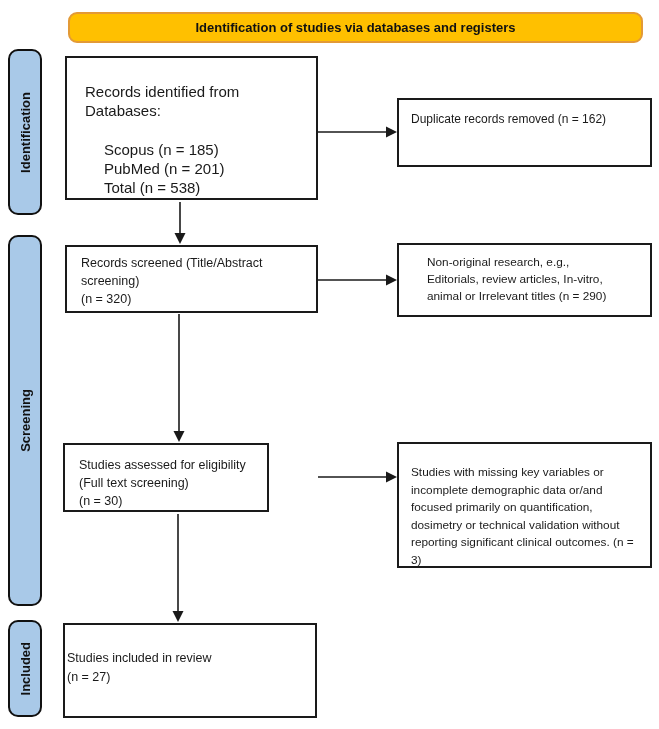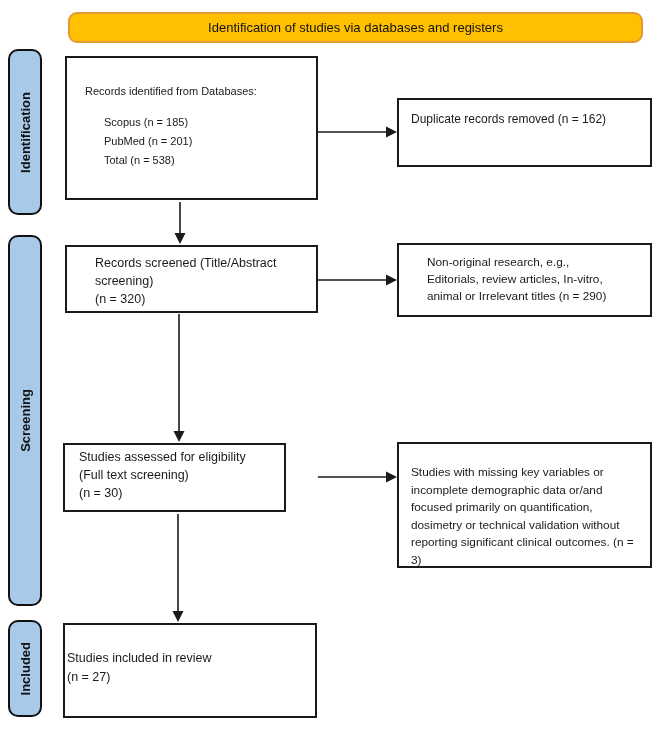--- a/index.html
+++ b/index.html
@@ -3,21 +3,21 @@
 <meta charset="utf-8">
 <style>
   html,body{margin:0;padding:0;background:#ffffff;}
   body{font-family:"Liberation Sans","DejaVu Sans",sans-serif;color:#1a1a1a;}
   .canvas{position:relative;width:659px;height:729px;background:#ffffff;overflow:hidden;}
 
   .header-banner{
     position:absolute;left:68px;top:12px;width:575px;height:31px;
     background:#FFC000;border:2px solid #E39A36;border-radius:9px;
     display:flex;align-items:center;justify-content:center;
-    font-weight:normal;font-size:13px;color:#111;box-sizing:border-box;
+    font-weight:bold;font-size:13px;color:#111;box-sizing:border-box;
   }
 
   .stage-bar{
     position:absolute;left:8px;width:34px;
     background:#A9C9E8;border:2px solid #111;border-radius:10px;
     display:flex;align-items:center;justify-content:center;
     box-sizing:border-box;
   }
   .stage-bar span{
     writing-mode:vertical-rl;transform:rotate(180deg);
@@ -25,34 +25,34 @@
   }
   .stage-identification{top:49px;height:166px;}
   .stage-screening{top:235px;height:371px;}
   .stage-included{top:620px;height:97px;}
 
   .flow-box{
     position:absolute;background:#fff;border:2px solid #1a1a1a;
     box-sizing:border-box;color:#1a1a1a;
   }
   .box-records-identified{left:65px;top:56px;width:253px;height:144px;
-    padding:24px 10px 0 18px;font-size:11px;line-height:19px;}
-  .box-records-identified .db-items{margin-top:12px;margin-left:19px;}
+    padding:24px 10px 0 18px;font-size:15px;line-height:19px;}
+  .box-records-identified .db-items{margin-top:20px;margin-left:19px;}
 
   .box-records-removed{left:397px;top:98px;width:255px;height:69px;
     padding:11px 12px 0;font-size:12px;line-height:17px;}
 
   .box-records-screened{left:65px;top:245px;width:253px;height:68px;
-    padding:7px 28px 0;font-size:12.5px;line-height:18px;}
+    padding:7px 14px 0;font-size:12.5px;line-height:18px;}
 
   .box-non-original{left:397px;top:243px;width:255px;height:74px;
     padding:9px 28px 0;font-size:11.8px;line-height:17px;}
 
-  .box-studies-assessed{left:63px;top:443px;width:223px;height:69px;
-    padding:3px 14px 0;font-size:12.5px;line-height:18px;}
+  .box-studies-assessed{left:63px;top:443px;width:206px;height:69px;
+    padding:11px 14px 0;font-size:12.5px;line-height:18px;}
 
   .box-studies-excluded{left:397px;top:442px;width:255px;height:126px;
     padding:20px 12px 0;font-size:11.8px;line-height:17.5px;}
 
   .box-studies-included{left:63px;top:623px;width:254px;height:95px;
     padding:24px 2px 0;font-size:12.5px;line-height:19px;}
 
   .arrows-layer{position:absolute;left:0;top:0;width:659px;height:729px;pointer-events:none;}
   .arrows-layer line{stroke:#1a1a1a;stroke-width:1.6;}
   .arrows-layer polygon{fill:#1a1a1a;}

